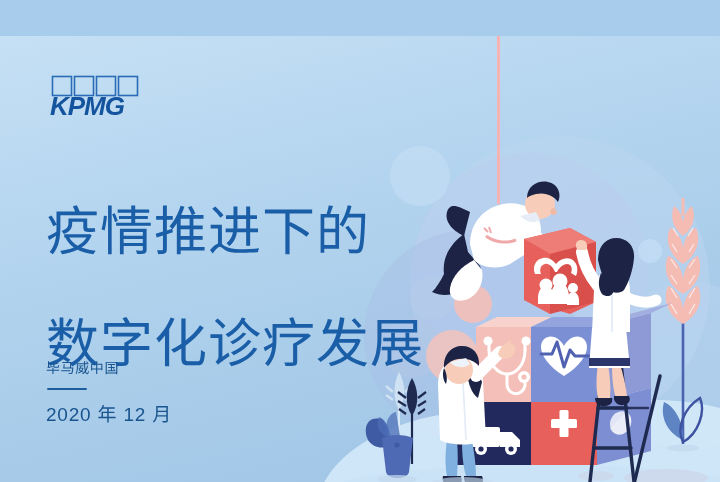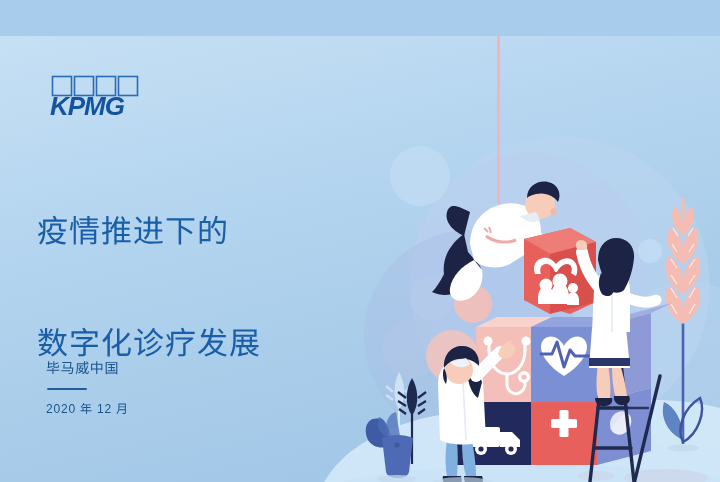--- a/index.html
+++ b/index.html
@@ -15,31 +15,31 @@
     margin-top:36px;
   }
   svg.full{position:absolute;left:0;top:0;width:720px;height:482px;display:block;}
 
   
   .logo{position:absolute;left:50px;top:38px;width:96px;height:46px;}
   .logo svg{display:block;width:96px;height:46px;}
 
   
   .title{
-    position:absolute;left:37px;top:112px;width:400px;
-    color:#1a5ea8;font-size:31px;line-height:56px;
+    position:absolute;left:46px;top:112px;width:400px;
+    color:#1a5ea8;font-size:53px;line-height:56px;
     font-weight:400;letter-spacing:1px;white-space:pre-line;
   }
   .title .tline{display:block;}
 
   
   .footer{position:absolute;left:46px;top:322px;width:260px;color:#19548f;}
   .f-org{font-size:14px;line-height:21px;letter-spacing:.6px;}
   .f-div{width:40px;height:2px;background:#1f5e9e;margin:9px 0 9px 1px;border-radius:1px;}
-  .f-date{font-size:12px;letter-spacing:.8px;}
+  .f-date{font-size:19px;letter-spacing:.8px;}
 </style>
 </head>
 <body>
 
 <div class="slide">
 
   <svg class="full" viewBox="0 0 720 482" aria-hidden="true">
     <defs>
       <linearGradient id="bgGrad" x1="0" y1="0" x2="0.35" y2="1">
         <stop offset="0" stop-color="#c6e0f4"></stop>

